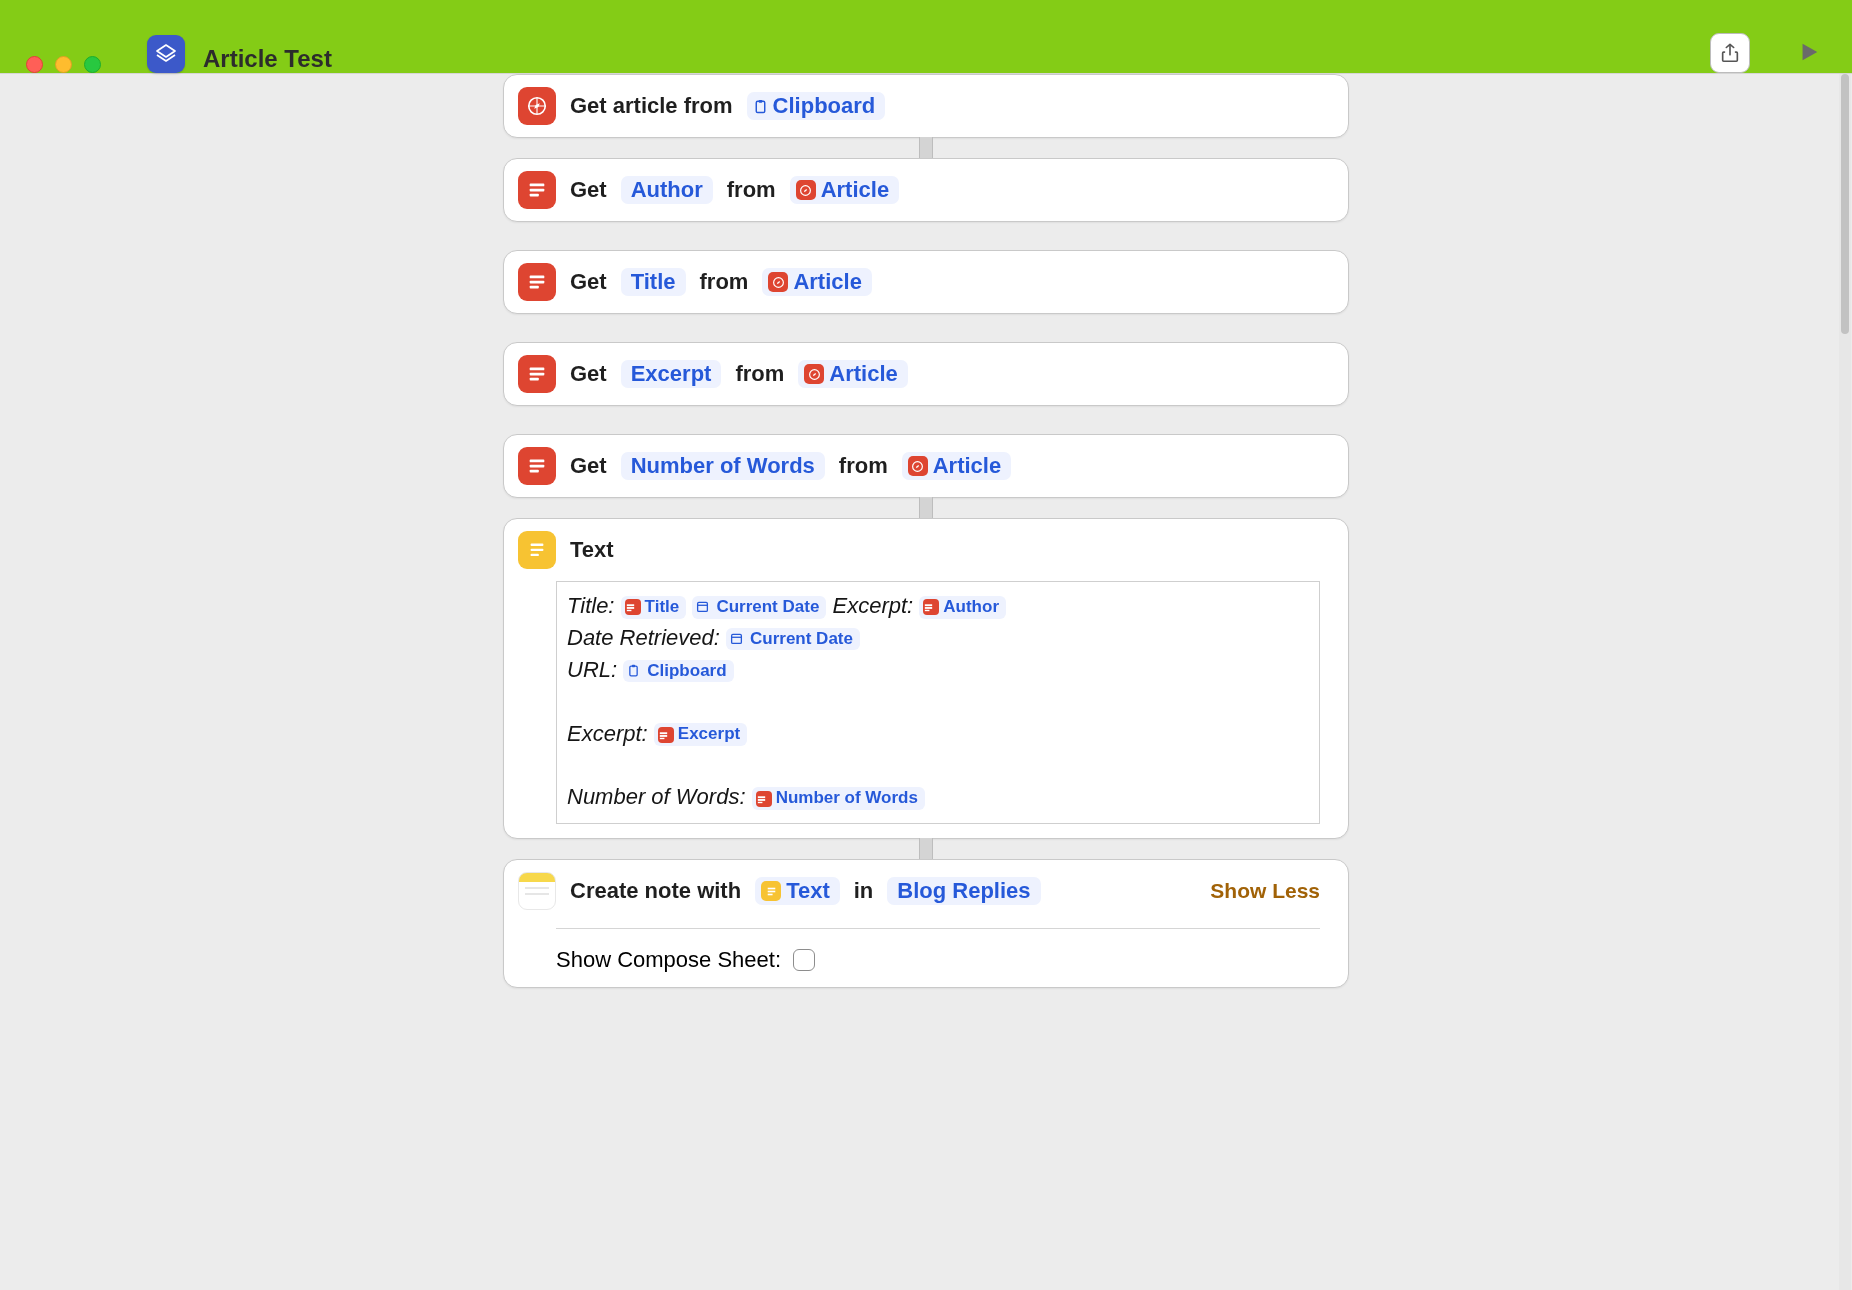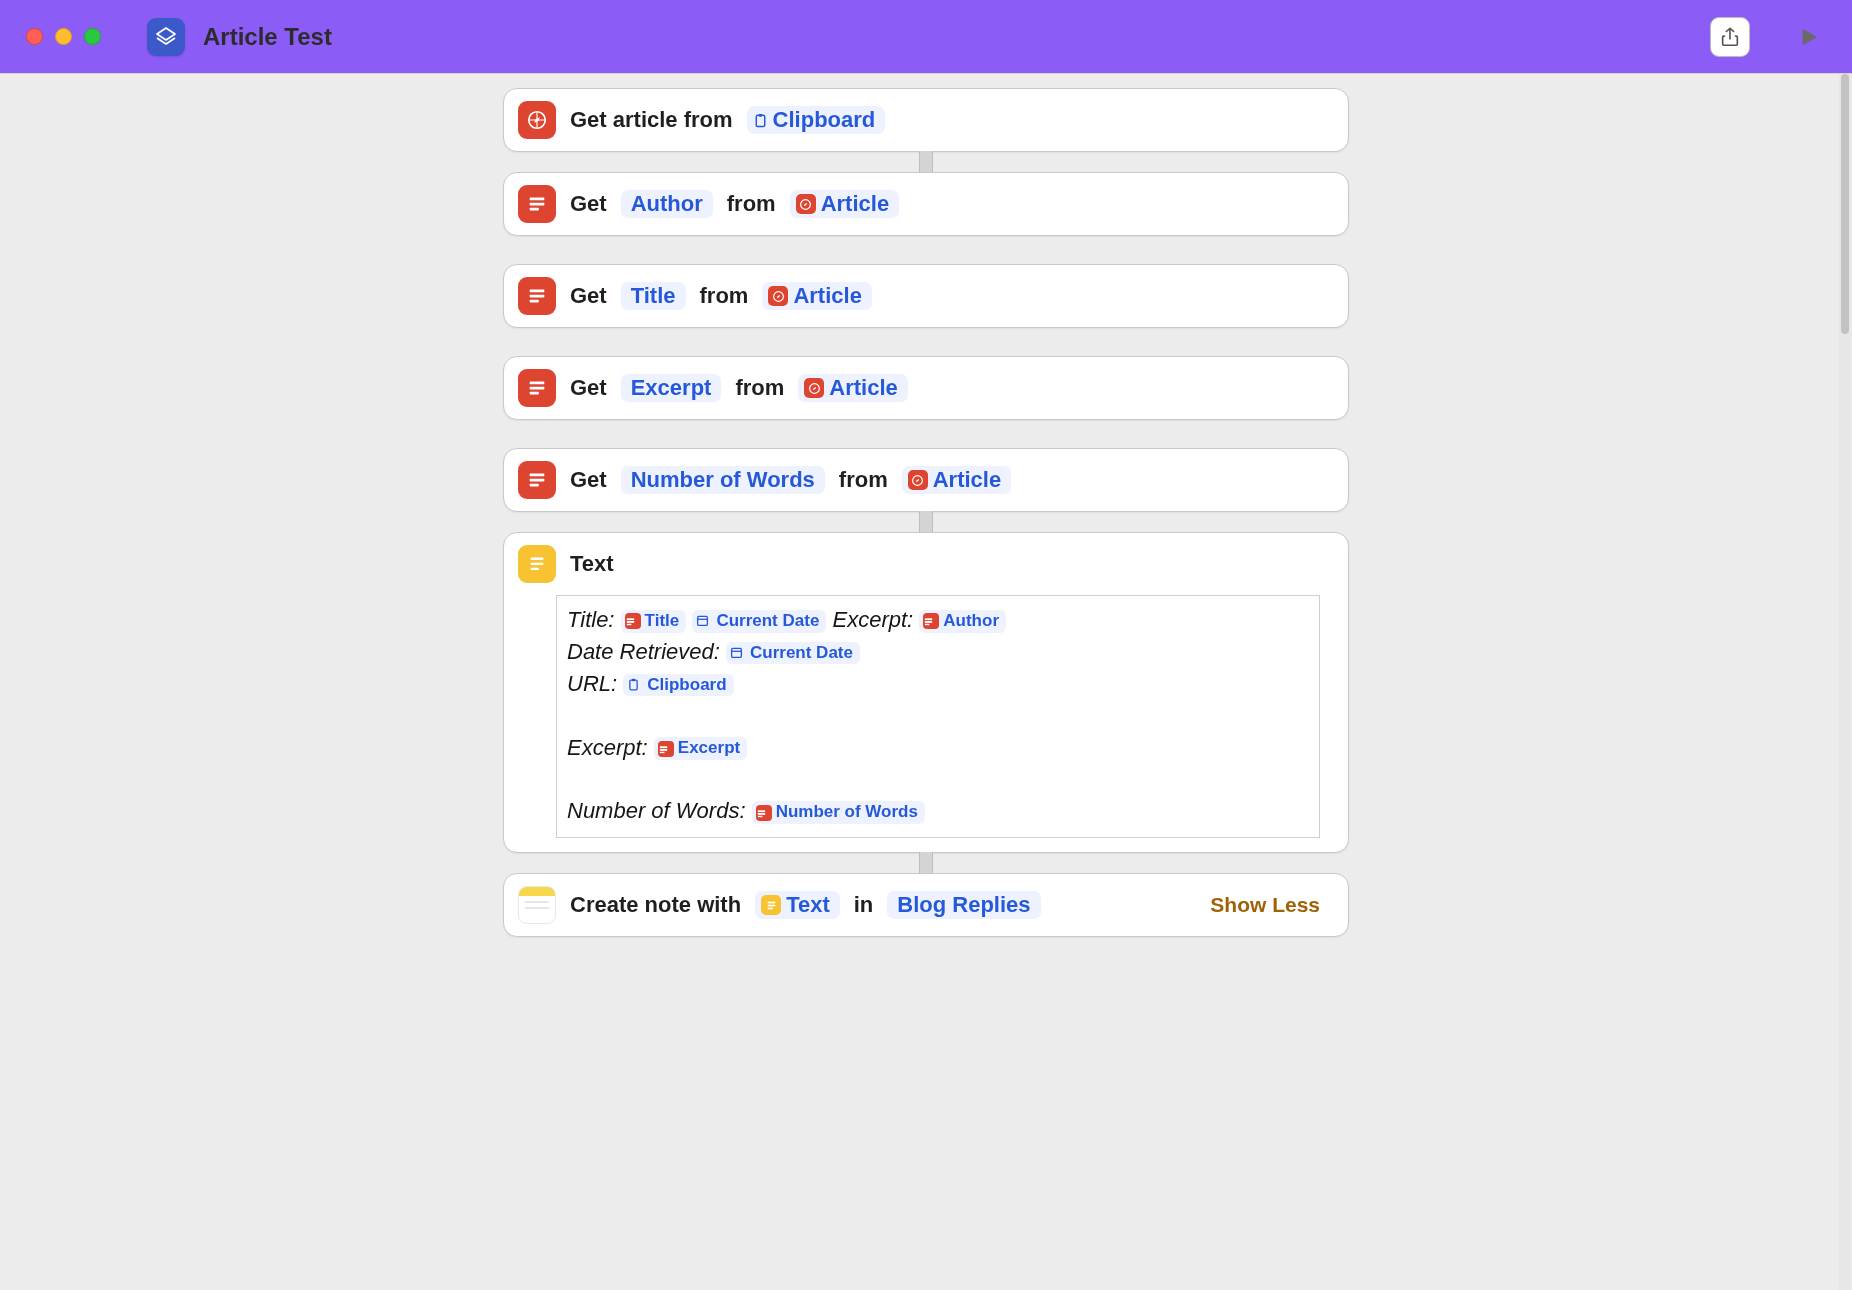--- a/index.html
+++ b/index.html
@@ -6,24 +6,24 @@
   html, body { height: 100%; }
   body {
     font-family: -apple-system, BlinkMacSystemFont, "Segoe UI", Helvetica, Arial, sans-serif;
     background: #ececec;
     overflow: hidden;
   }
 
   
   .titlebar {
     height: 74px;
-    background: #8b5cf6;
+    background: #84cc16;
     border-bottom: 1px solid #d6d6d6;
     display: flex;
-    align-items: center;
+    align-items: flex-end;
     padding: 0 22px;
     gap: 12px;
   }
   .traffic-lights {
     display: flex;
     gap: 12px;
     margin-right: 34px;
     margin-left: 4px;
   }
   .traffic-light {
@@ -65,21 +65,20 @@
     display: flex; align-items: center; justify-content: center;
     margin-left: 26px;
   }
   .run-btn svg { width: 22px; height: 24px; fill: #6a6a6a; }
 
   
   .canvas {
     position: relative;
     height: calc(100% - 74px);
     overflow-y: auto;
-    padding-top: 14px;
     padding-bottom: 40px;
     border-radius: 32px;
   }
 
   .action {
     width: 846px;
     margin: 0 auto;
     background: #fff;
     border: 1px solid #c9c9c9;
     border-radius: 14px;
@@ -508,19 +507,26 @@
               <rect x="5" y="10.5" width="14" height="3"></rect>
               <rect x="5" y="16" width="9" height="3"></rect>
             </svg>
           </span>
         <span>Text</span>
       </span>
       <span class="txt">in</span>
       <span class="token no-ic">Blog Replies</span>
       <span class="show-less">Show Less</span>
     </div>
+    <div class="notes-body">
+      <hr class="notes-hr">
+      <div class="notes-row">
+        <span>Show Compose Sheet:</span>
+        <span class="checkbox"></span>
+      </div>
+    </div>
   </div>
 
 </div>
 
 <div class="right-scroll">
   <div class="thumb"></div>
 </div>
 
 </body></html>

